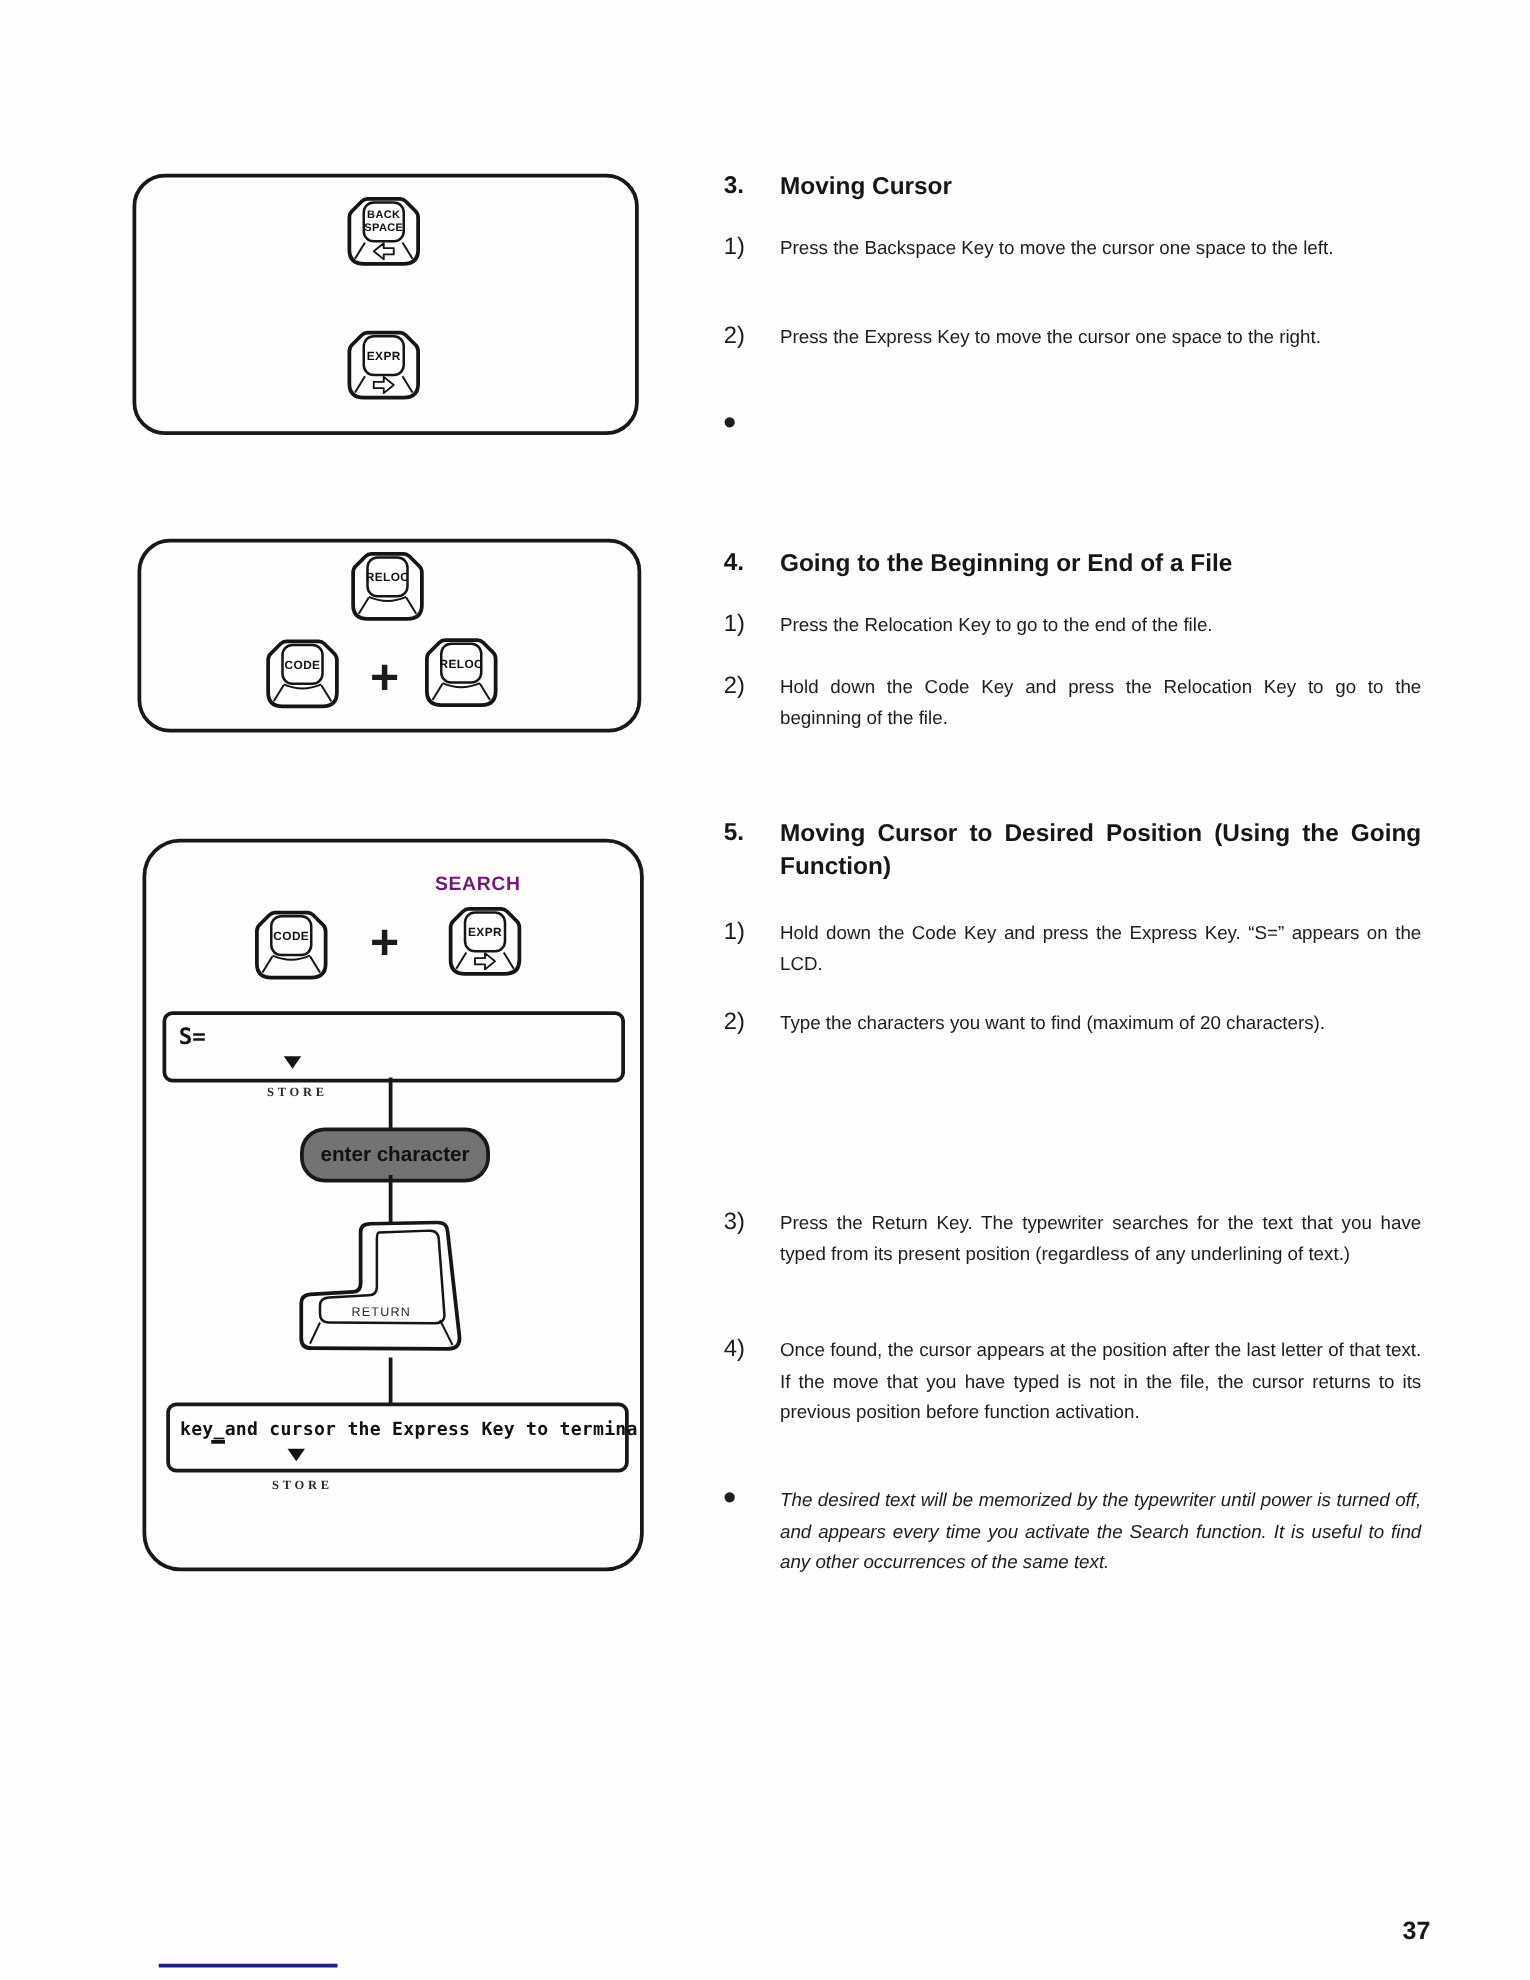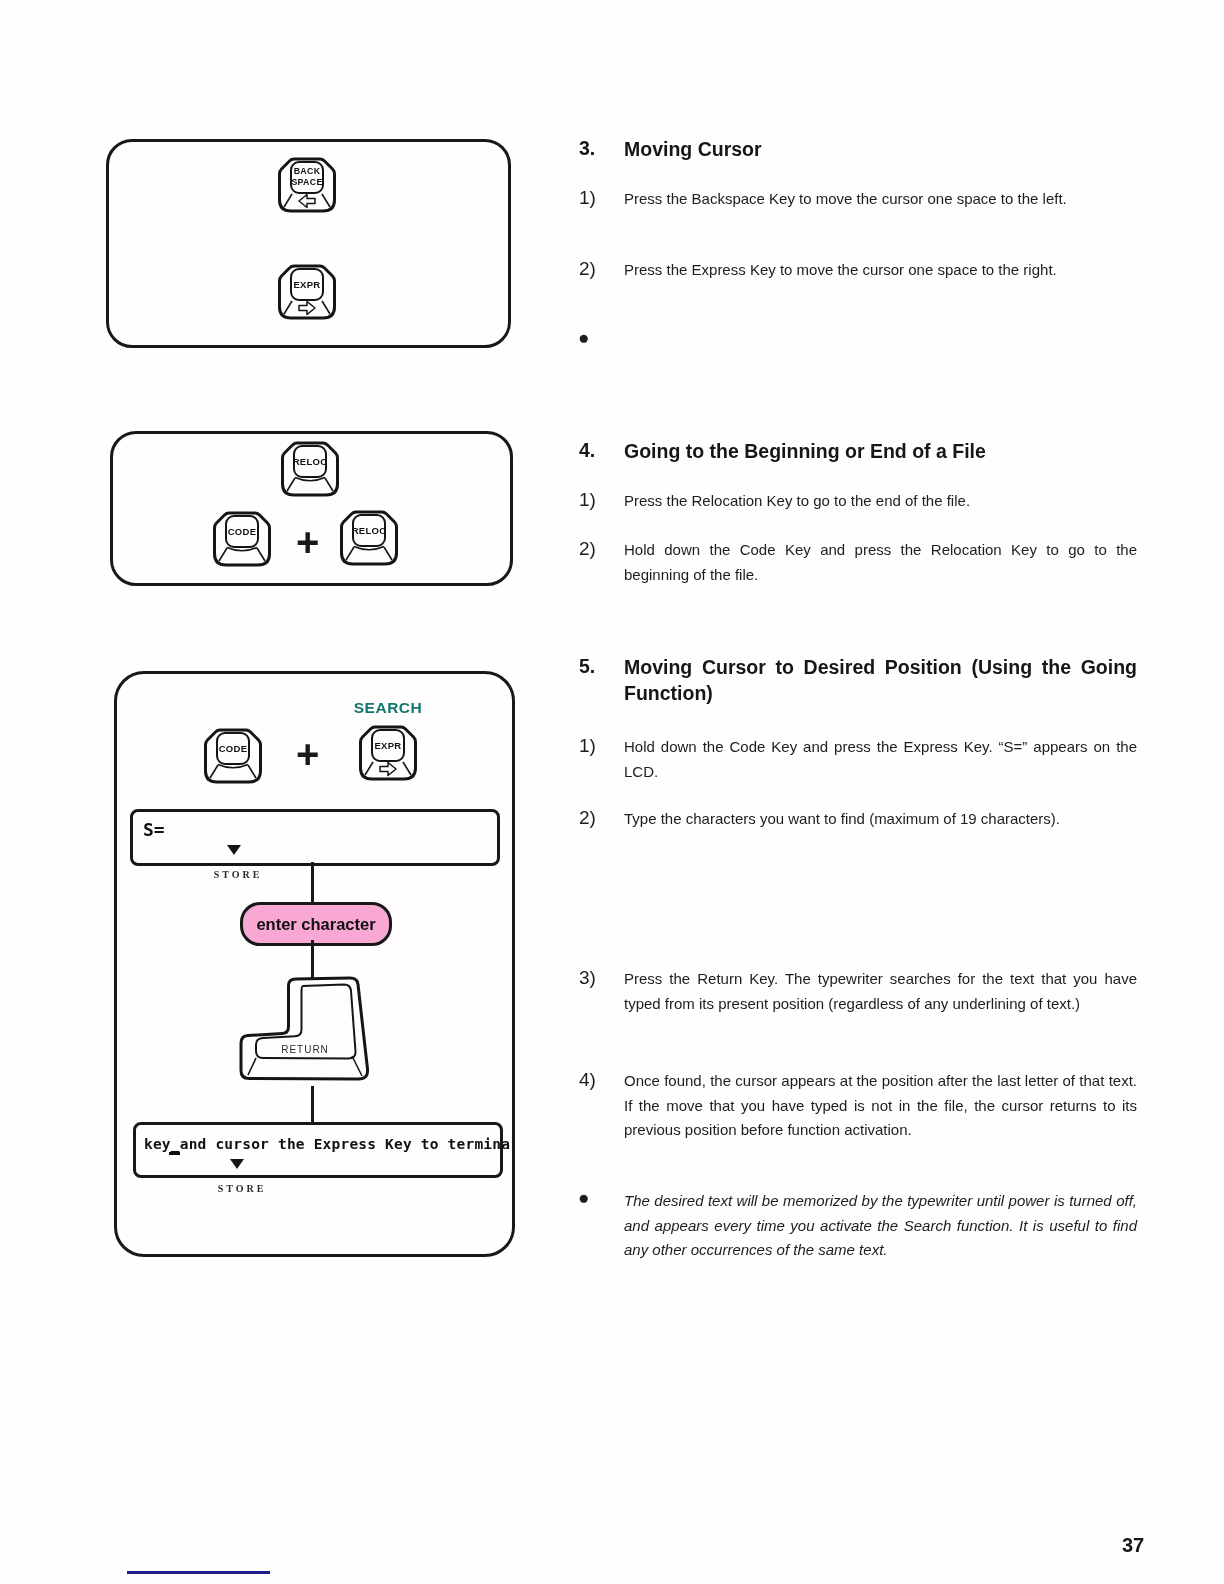--- a/index.html
+++ b/index.html
@@ -30,24 +30,24 @@
   .cursor-bar {position:absolute; background:#111; height:3px;}
   .tri {position:absolute; width:0; height:0;
         border-left:7px solid transparent; border-right:7px solid transparent;
         border-top:10px solid #141414;}
   .store {position:absolute; width:76px; text-align:center;
           font-family:"Liberation Serif", serif; font-weight:bold; font-size:10px;
           letter-spacing:3px; color:#2a2a2a;}
   .vline {position:absolute; width:3px; background:#181818;}
   .oval {position:absolute; border:3px solid #181818; border-radius:20px;
          display:flex; align-items:center; justify-content:center;
-         font-weight:bold; font-size:16.5px; color:#111; background:#f9a8d4;}
+         font-weight:bold; font-size:16.5px; color:#111; background:#737373;}
   .plus {position:absolute; font-size:40px; font-weight:600; color:#1a1a1a; line-height:1;}
-  .search-lbl {position:absolute; width:80px; text-align:center; font-weight:bold;
-               font-size:15.5px; letter-spacing:0.5px; color:#0f766e;}
+  .search-lbl {position:absolute; width:80px; text-align:left; font-weight:bold;
+               font-size:15.5px; letter-spacing:0.5px; color:#701a75;}
   
   .sec-num {position:absolute; font-weight:bold; font-size:19.5px; color:#161616;}
   .sec-title {position:absolute; font-weight:bold; font-size:19.5px; color:#161616;
               line-height:25.5px; text-align:justify;}
   .marker {position:absolute; font-size:19px; color:#1d1d1d;}
   .itext {position:absolute; width:513px; font-size:15px; line-height:24.6px;
           color:#1d1d1d; text-align:justify;}
   .pagenum {position:absolute; font-weight:bold; font-size:20px; color:#161616;}
   .blue-line {position:absolute; background:#1d1d8e; height:3px;}
 </style>
@@ -183,21 +183,21 @@
   <div class="marker" style="left:579px;top:538px;">2)</div>
   <div class="itext" style="left:624px;top:538px;">Hold down the Code Key and press the Relocation Key to go to the beginning of the file.</div>
 
   <div class="sec-num" style="left:579px;top:655px;">5.</div>
   <div class="sec-title" style="left:624px;top:655px;width:513px;">Moving Cursor to Desired Position (Using the Going Function)</div>
 
   <div class="marker" style="left:579px;top:735px;">1)</div>
   <div class="itext" style="left:624px;top:735px;">Hold down the Code Key and press the Express Key. “S=” appears on the LCD.</div>
 
   <div class="marker" style="left:579px;top:807px;">2)</div>
-  <div class="itext" style="left:624px;top:807px;">Type the characters you want to find (maximum of 19 characters).</div>
+  <div class="itext" style="left:624px;top:807px;">Type the characters you want to find (maximum of 20 characters).</div>
 
   <div class="marker" style="left:579px;top:967px;">3)</div>
   <div class="itext" style="left:624px;top:967px;">Press the Return Key. The typewriter searches for the text that you have typed from its present position (regardless of any underlining of text.)</div>
 
   <div class="marker" style="left:579px;top:1069px;">4)</div>
   <div class="itext" style="left:624px;top:1069px;">Once found, the cursor appears at the position after the last letter of that text. If the move that you have typed is not in the file, the cursor returns to its previous position before function activation.</div>
 
   <div class="marker" style="left:578px;top:1187px;">●</div>
   <div class="itext" style="left:624px;top:1189px;font-style:italic;">The desired text will be memorized by the typewriter until power is turned off, and appears every time you activate the Search function. It is useful to find any other occurrences of the same text.</div>
 

